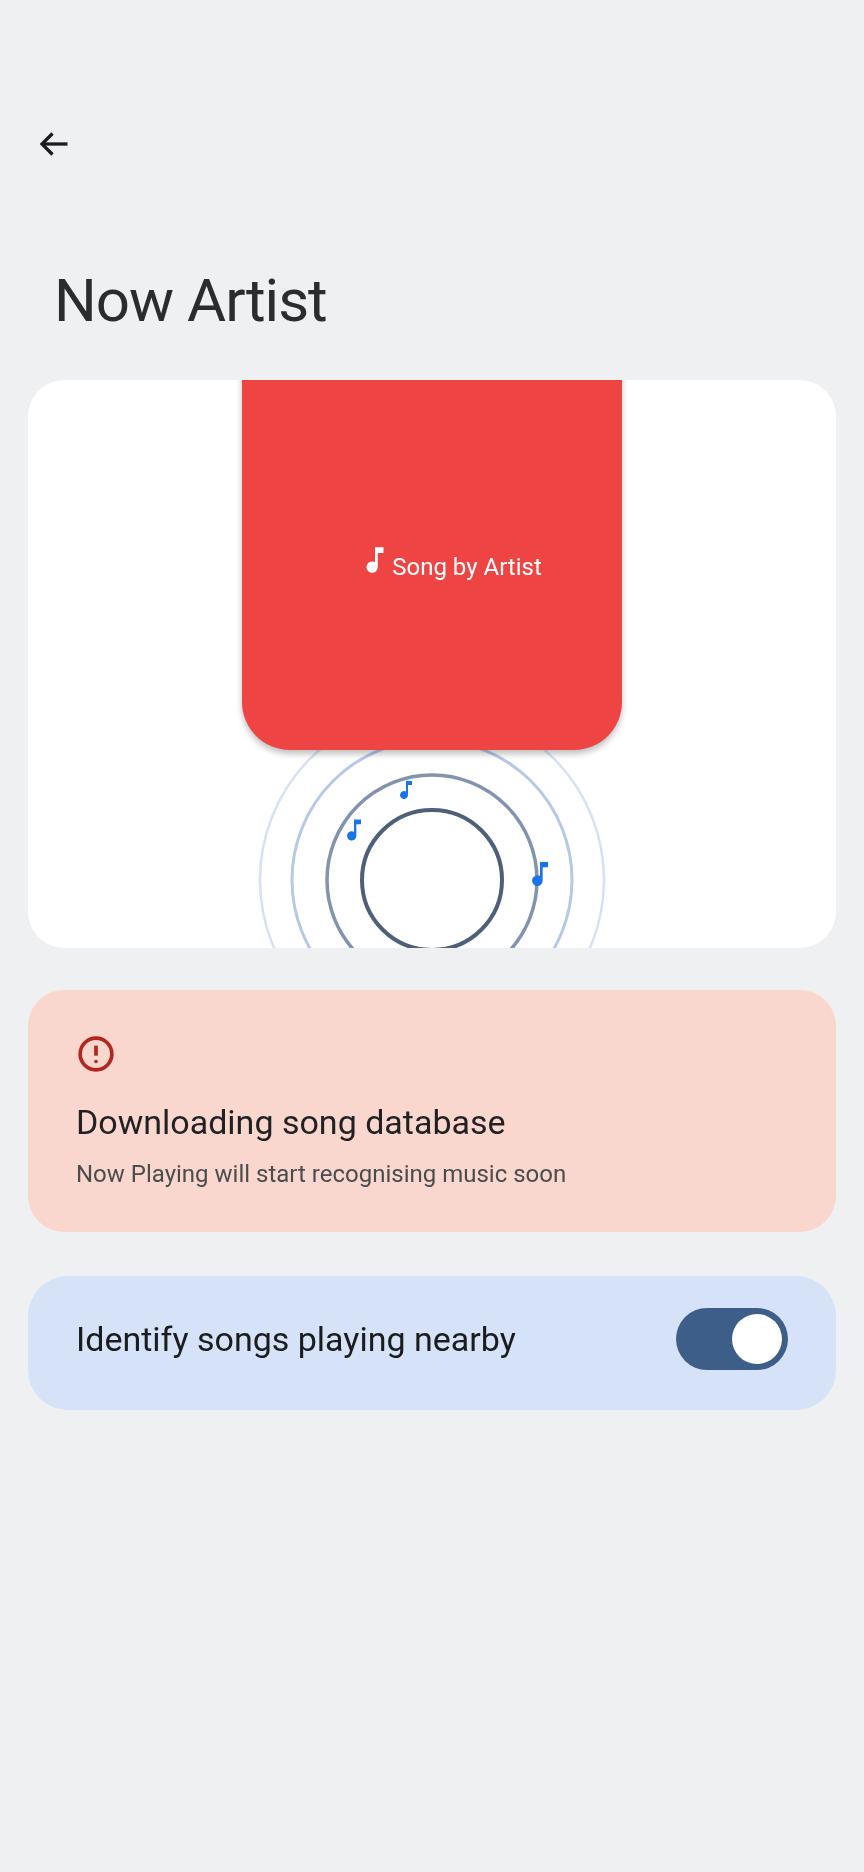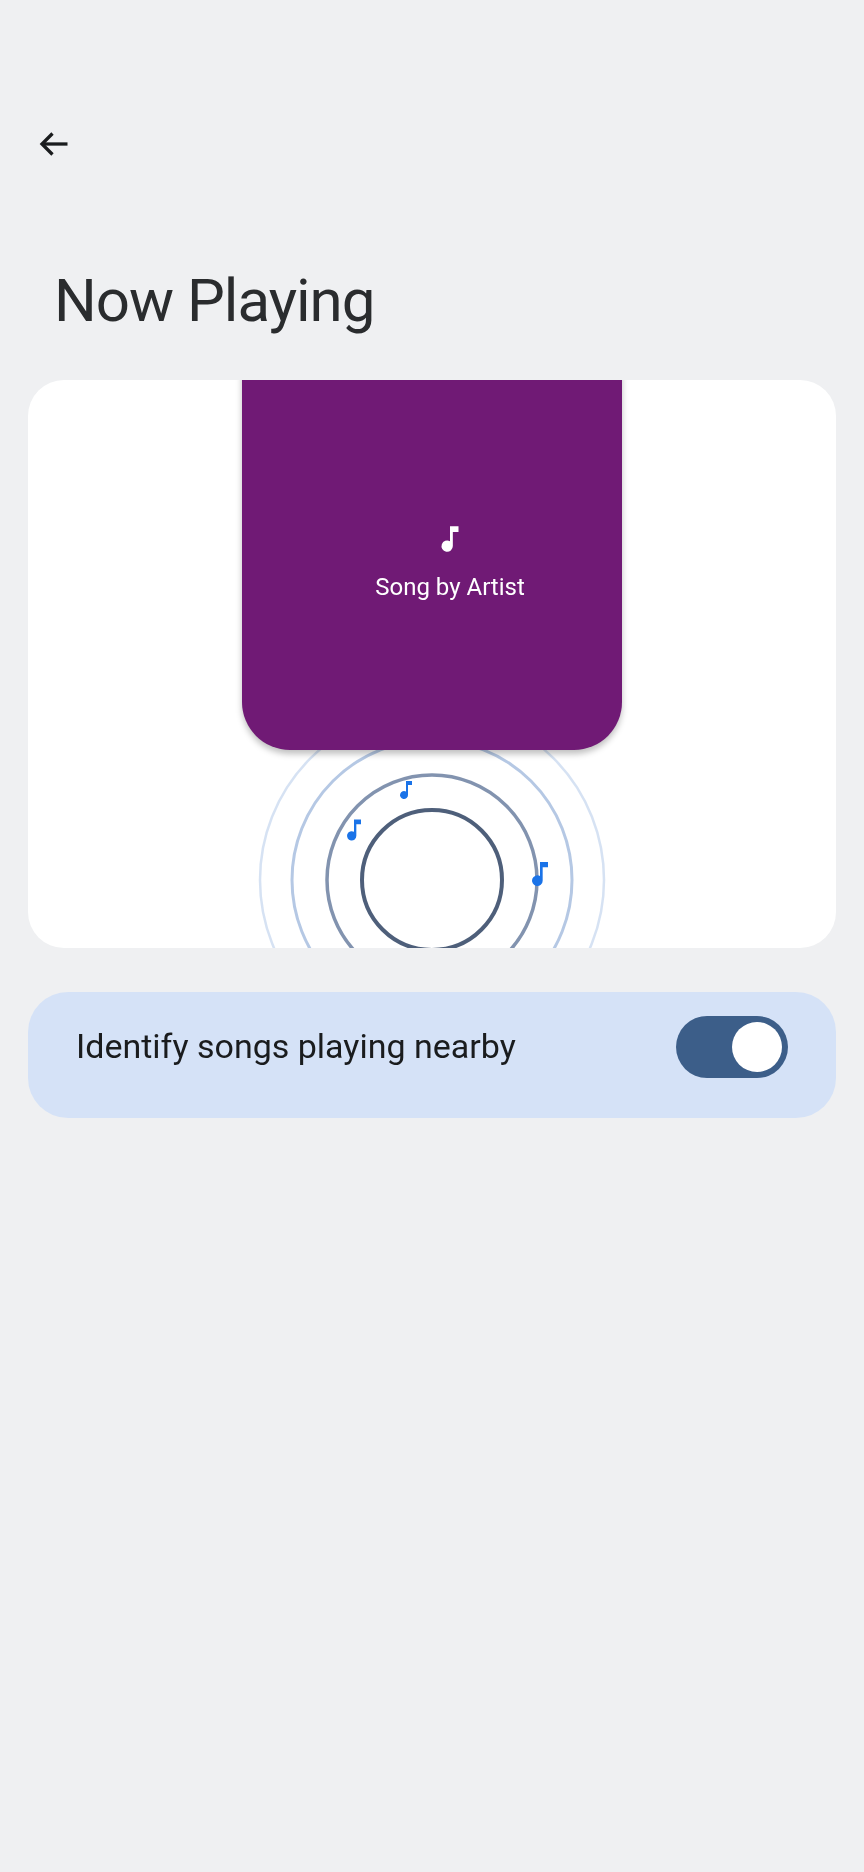--- a/index.html
+++ b/index.html
@@ -39,25 +39,25 @@
       position: relative;
       overflow: hidden;
     }
     .phone-frame {
       position: absolute;
       left: 50%;
       top: -10px;
       transform: translateX(-50%);
       width: 380px;
       height: 380px;
-      background: #701a75;
+      background: #ef4444;
       border-radius: 0 0 48px 48px;
       box-shadow: 0 4px 6px rgba(0,0,0,0.25);
       display: flex;
-      flex-direction: column;
+      flex-direction: row;
       align-items: center;
       justify-content: center;
       padding-left: 36px;
     }
     .phone-note { color: #fff; }
     .phone-caption { color: #fff; font-size: 24px; margin-top: 14px; font-weight: 400; }
     .rings {
       position: absolute;
       left: 50%;
       top: 320px;
@@ -74,21 +74,21 @@
       border-radius: 36px;
       padding: 44px 48px 42px 48px;
     }
     .alert-icon-wrap { margin-bottom: 24px; }
     .alert-title { font-size: 34px; font-weight: 400; color: #1f2123; }
     .alert-sub { font-size: 24px; color: #4a4c4e; margin-top: 16px; line-height: 1.35; }
     .toggle-card {
       margin: 44px 28px 0 28px;
       background: #d5e2f7;
       border-radius: 40px;
-      padding: 24px 48px 40px 48px;
+      padding: 32px 48px 40px 48px;
       display: flex;
       align-items: center;
       justify-content: space-between;
     }
     .toggle-label { font-size: 34px; color: #1a1c1e; line-height: 1.15; max-width: 480px; }
     .switch {
       width: 112px;
       height: 62px;
       background: #3c5e89;
       border-radius: 60px;
@@ -117,21 +117,21 @@
 
 <div class="screen">
 
   <div class="back-btn">
     <svg width="36" height="36" viewBox="0 0 24 24" fill="none" stroke="#1a1c1e" stroke-width="2.2">
       <line x1="21" y1="12" x2="4" y2="12"></line>
       <polyline points="11,5 4,12 11,19"></polyline>
     </svg>
   </div>
 
-  <h1 class="title">Now Playing</h1>
+  <h1 class="title">Now Artist</h1>
 
   <div class="card">
     <div class="rings">
       <svg width="360" height="360" viewBox="0 0 360 360">
         <circle cx="180" cy="180" r="70" fill="none" stroke="#132a4e" stroke-width="4" opacity="0.75"></circle>
         <circle cx="180" cy="180" r="105" fill="none" stroke="#1c3b6e" stroke-width="3.5" opacity="0.55"></circle>
         <circle cx="180" cy="180" r="140" fill="none" stroke="#5a85c4" stroke-width="3" opacity="0.45"></circle>
         <circle cx="180" cy="180" r="172" fill="none" stroke="#8aabde" stroke-width="2.5" opacity="0.35"></circle>
       </svg>
     </div>
@@ -151,20 +151,31 @@
           <path d="M12 3v10.55A4 4 0 1 0 14 17V7h4V3h-6z"></path>
         </svg>
     </div>
     <div class="note-float nf3">
       <svg width="32" height="36" viewBox="0 0 24 24" fill="#1a73e8">
           <path d="M12 3v10.55A4 4 0 1 0 14 17V7h4V3h-6z"></path>
         </svg>
     </div>
   </div>
 
+  <div class="alert-card">
+    <div class="alert-icon-wrap">
+      <svg width="40" height="40" viewBox="0 0 24 24" fill="none" stroke="#b3261e" stroke-width="2.2">
+        <circle cx="12" cy="12" r="9.5"></circle>
+        <line x1="12" y1="7" x2="12" y2="13"></line>
+        <circle cx="12" cy="16.5" r="1.1" fill="#b3261e" stroke="none"></circle>
+      </svg>
+    </div>
+    <div class="alert-title">Downloading song database</div>
+    <div class="alert-sub">Now Playing will start recognising music soon</div>
+  </div>
 
   <div class="toggle-card">
     <div class="toggle-label">Identify songs playing nearby</div>
     <div class="switch">
       <div class="switch-thumb"></div>
     </div>
   </div>
 
 
 </div>

